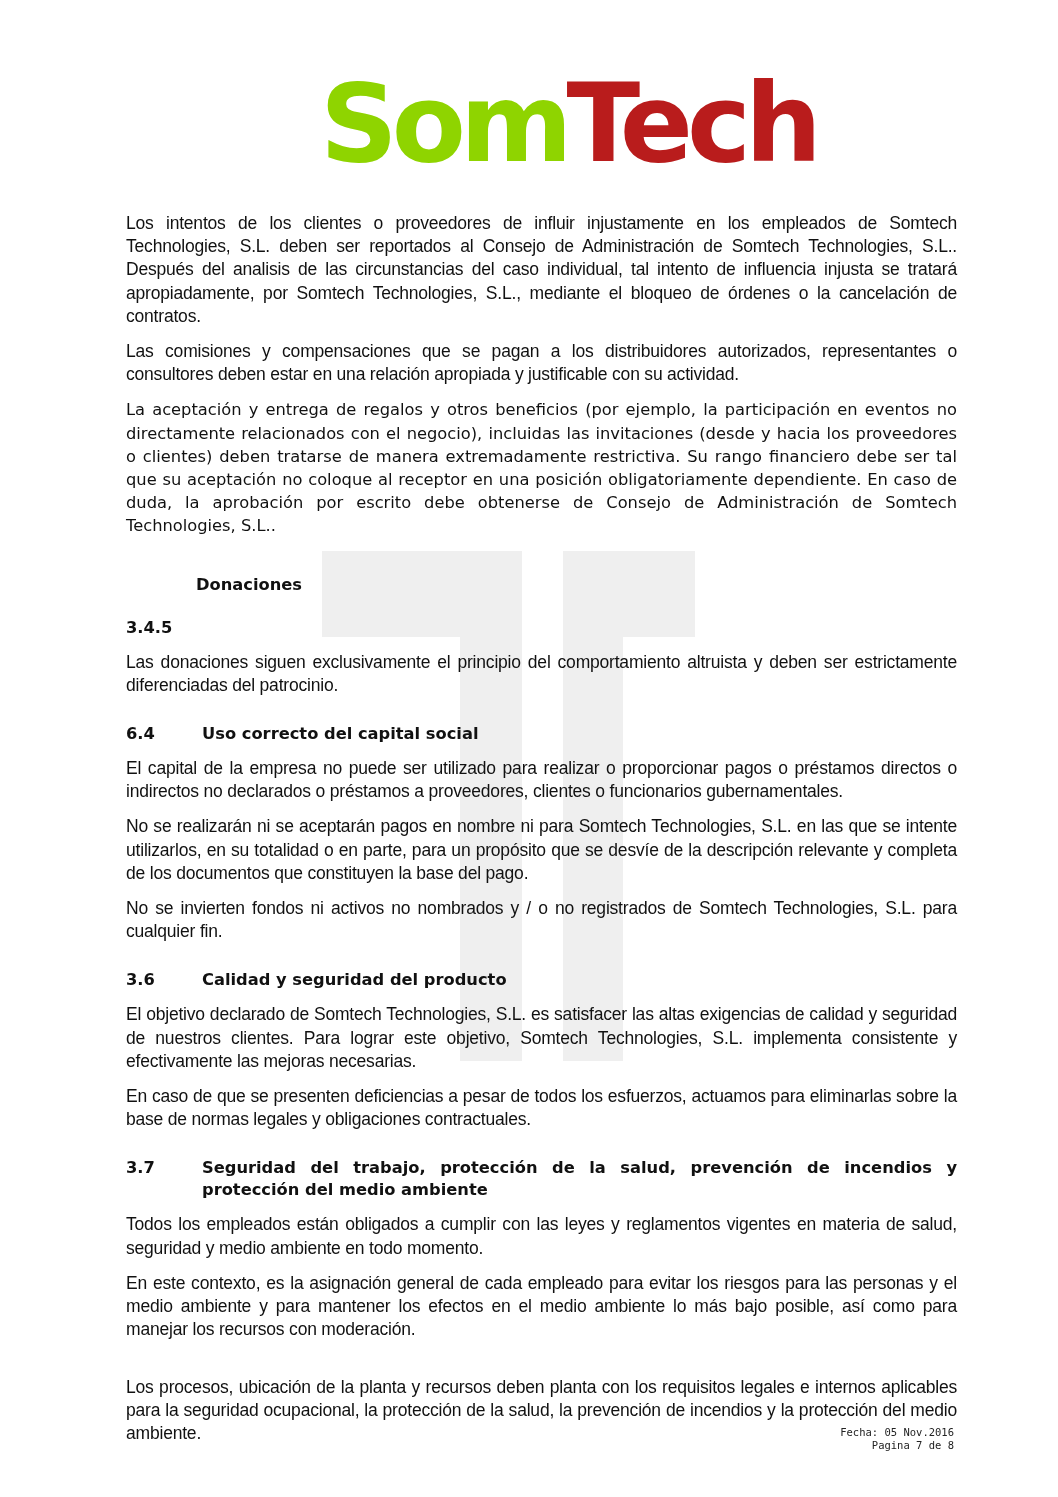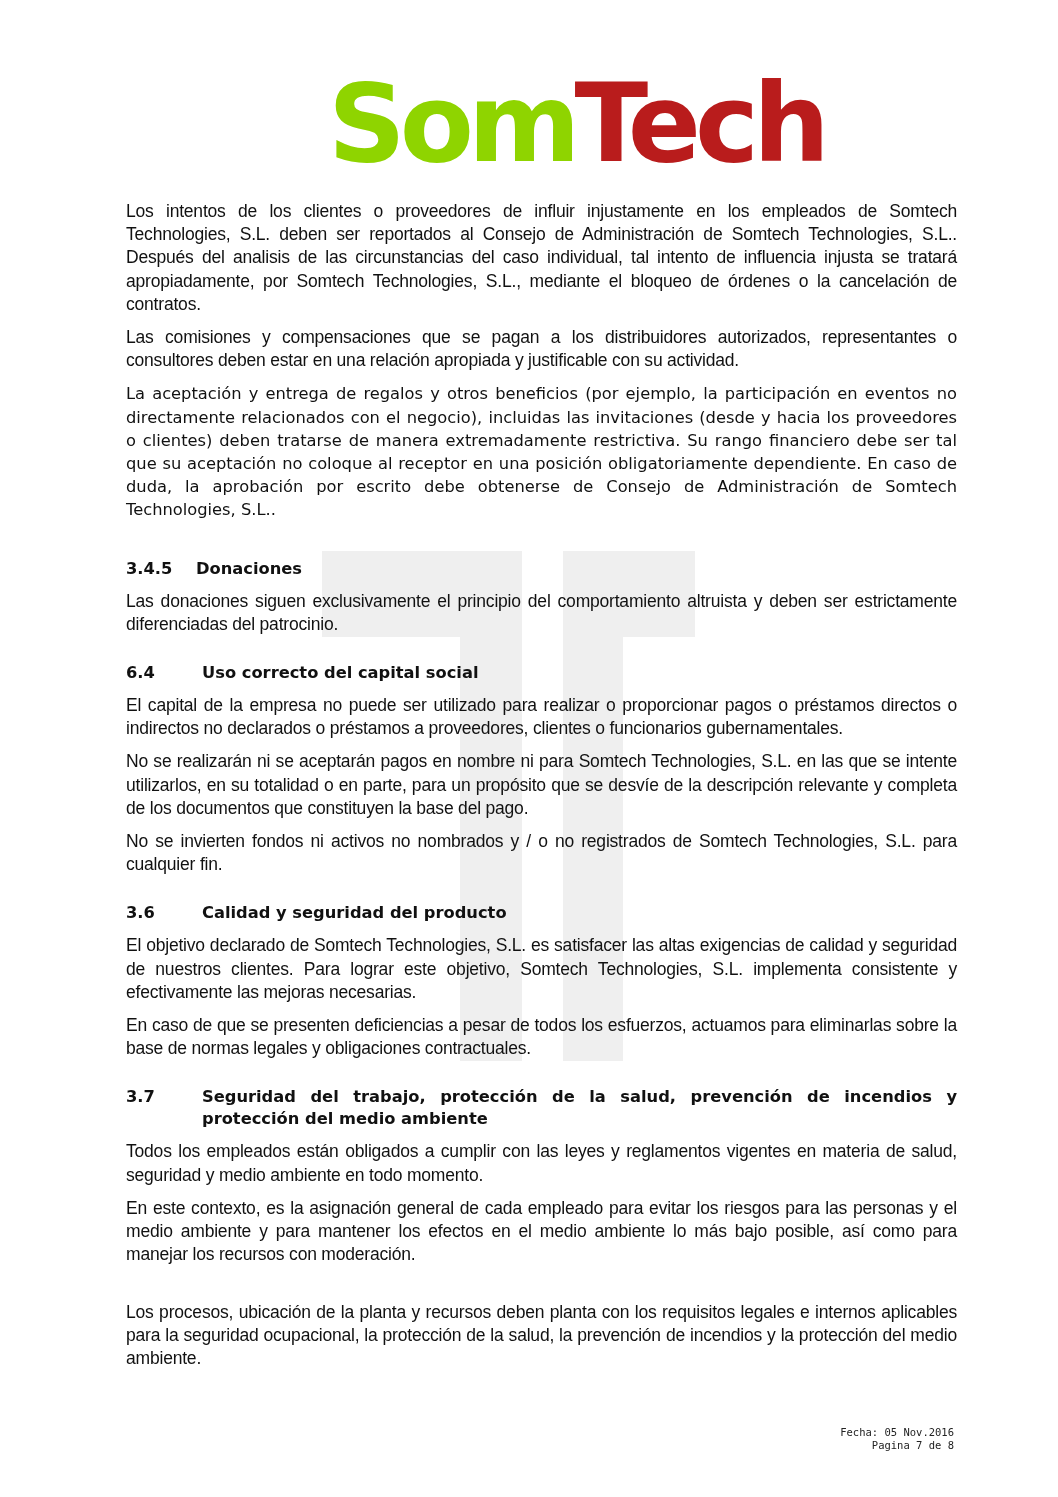--- a/index.html
+++ b/index.html
@@ -1,31 +1,31 @@
 <!DOCTYPE html>
 <html><head>
 <meta charset="utf-8">
 <style>
   html, body { margin:0; padding:0; background:#ffffff; }
   body { width:1058px; height:1497px; position:relative; overflow:hidden;
          font-family:"DejaVu Sans", sans-serif; color:#111; }
-  .logo { position:absolute; left:328px; top:78px; height:92px; display:flex; align-items:flex-end;
+  .logo { position:absolute; left:320px; top:78px; height:92px; display:flex; align-items:flex-end;
           font-family:"DejaVu Sans", sans-serif; font-weight:bold; font-size:108px; line-height:92px;
           letter-spacing:-6px; }
   .logo .som { color:#8fd400; }
   .logo .tech { color:#b91c1c; }
   .watermark { position:absolute; background:#efefef; z-index:0; }
   .content { position:absolute; left:126px; top:200px; width:831px; z-index:1; }
-  p { margin:0 0 10px 0; font-size:16.3px; line-height:23.2px; text-align:justify; }
+  p { margin:12px 0 10px 0; font-size:16.3px; line-height:23.2px; text-align:justify; }
   p.spaced-bot { margin-bottom:36px; }
   p.gap-before { margin-top:34px; }
   h2 { font-size:16.3px; font-weight:bold; margin:26px 0 10px 0; line-height:22px; display:flex; }
   h2 .num { width:76px; flex:none; }
   h2.first { margin-top:20px; }
-  h2 .num.short { width:70px; }
+  h2 .num.short { width:70px;margin-top:43px; }
   h2 .ttl { flex:1; text-align:justify; }
   .narrow { font-family:"Liberation Sans", sans-serif; font-size:17.5px; letter-spacing:-0.2px; }
   .footer { position:absolute; right:104px; top:1426px; text-align:right; font-size:10.5px;
             line-height:13px; font-family:"DejaVu Sans Mono", monospace; color:#222; z-index:1; }
 </style>
 </head>
 <body>
 
 <div class="logo">
   <span class="som">Som</span>

